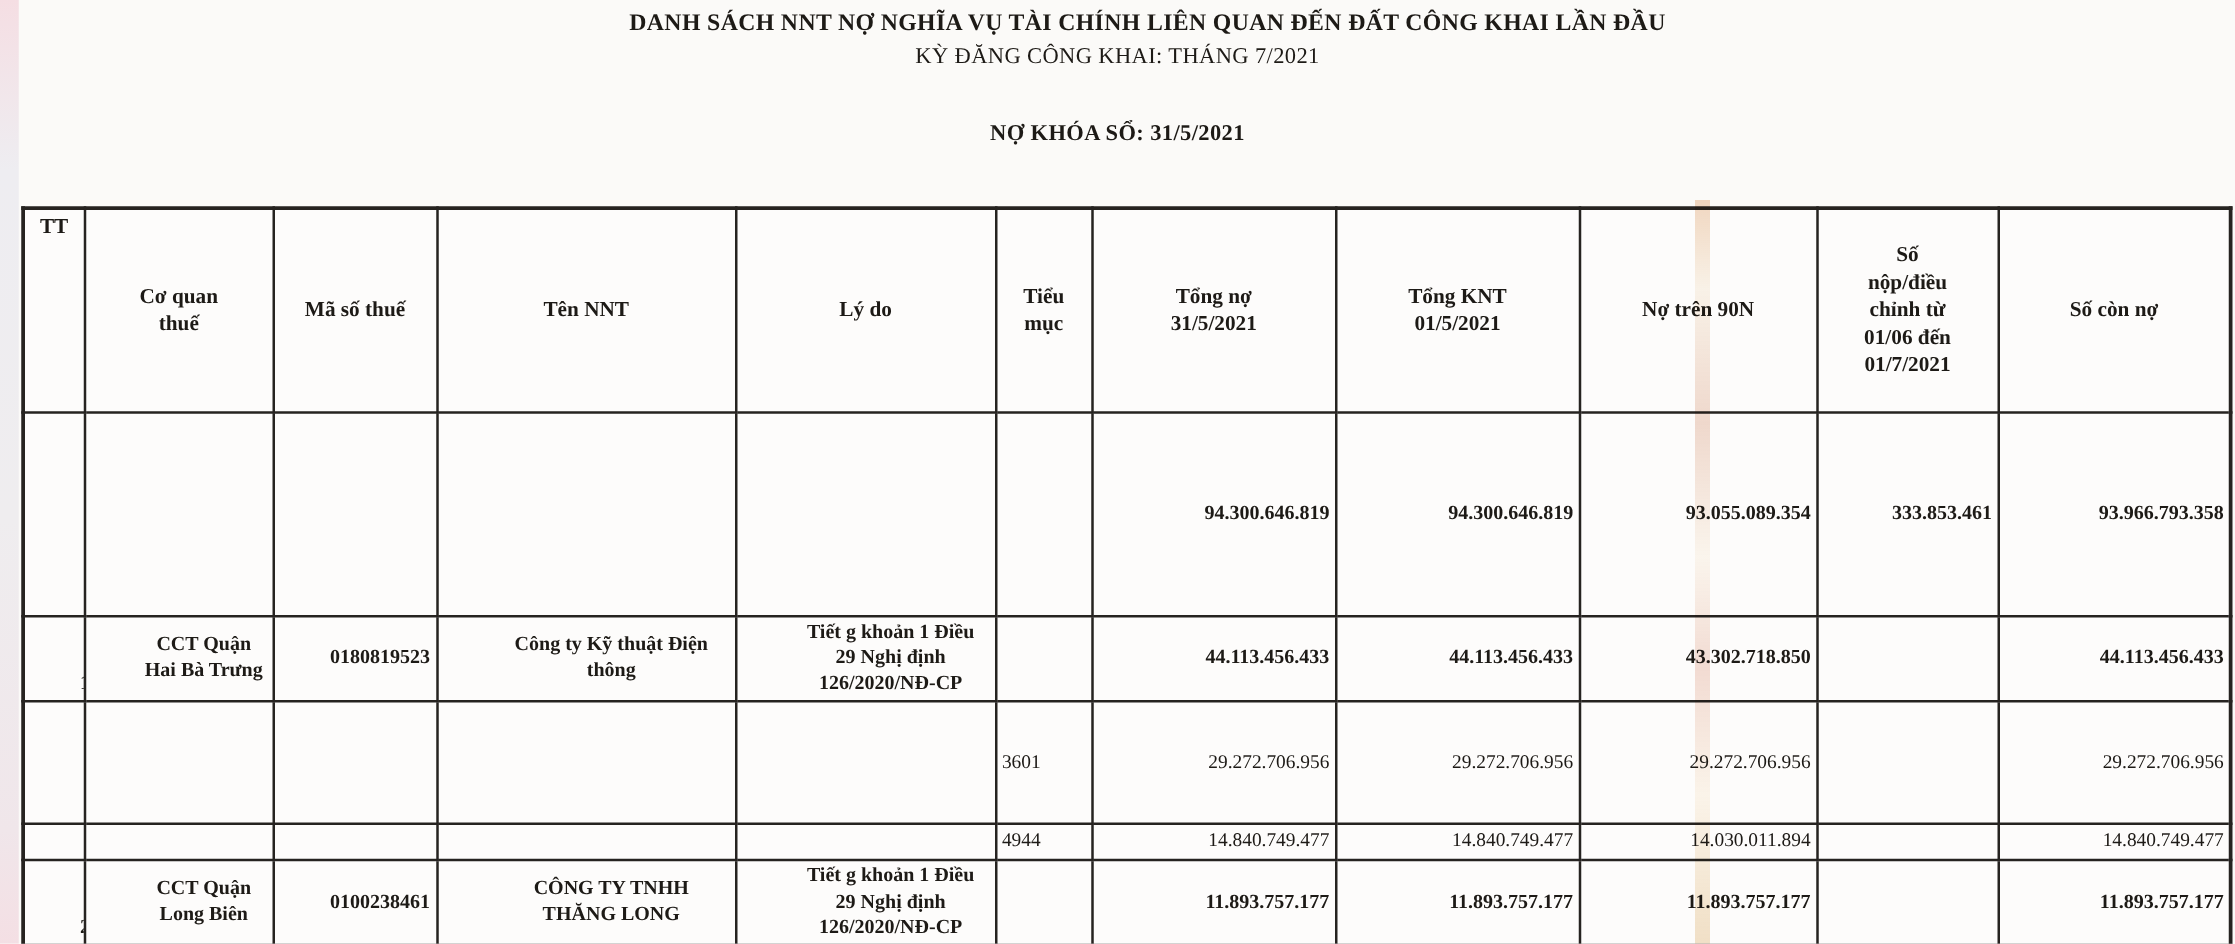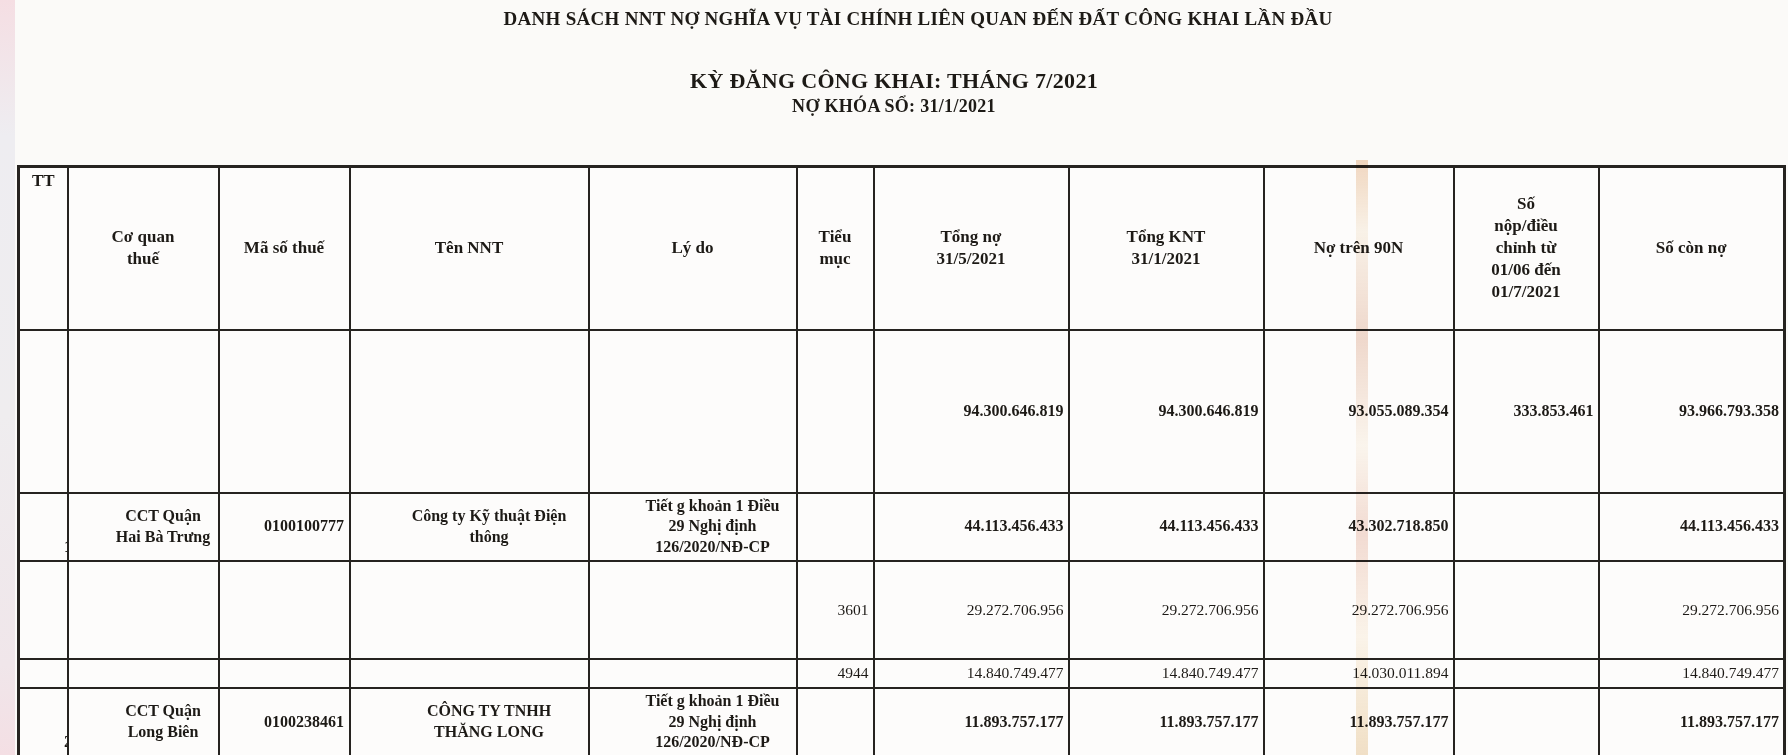--- a/index.html
+++ b/index.html
@@ -18,21 +18,21 @@
   .scan-streak{
     position:absolute;left:1356px;top:160px;width:12px;height:595px;
     background:linear-gradient(to bottom,
       rgba(210,120,40,.28) 0%,rgba(210,150,60,.10) 12%,rgba(190,90,40,.22) 30%,
       rgba(220,160,70,.08) 48%,rgba(200,90,50,.20) 63%,rgba(230,170,80,.10) 80%,
       rgba(205,140,40,.25) 100%);
     mix-blend-mode:multiply;pointer-events:none;
   }
   .titles{position:absolute;left:0;top:0;width:1788px;text-align:center;}
   .title-1{position:absolute;top:8px;width:100%;font-size:19px;font-weight:bold;letter-spacing:.3px;margin-left:24px;}
-  .title-2{position:absolute;top:68px;width:100%;font-size:22px;font-weight:bold;letter-spacing:.3px;}
+  .title-2{position:absolute;top:34px;width:100%;font-size:18px;font-weight:normal;letter-spacing:.3px;}
   .title-3{position:absolute;top:96px;width:100%;font-size:18px;font-weight:bold;letter-spacing:.3px;}
 
   table.debt{
     position:absolute;left:17px;top:165px;width:1766px;
     border-collapse:collapse;table-layout:fixed;
     background:#fdfcfb;
   }
   table.debt th,table.debt td{
     border:2px solid #262320;
     padding:2px 4px;
@@ -42,42 +42,42 @@
   th{
     font-size:17px;font-weight:bold;vertical-align:middle;text-align:center;
     white-space:pre-line;line-height:1.3;border-radius:14px;
   }
   th.c-tt{vertical-align:top;padding-top:3px;}
   td{font-size:16px;vertical-align:middle;line-height:1.3;}
   tr.totals td,tr.main td{font-weight:bold;padding-left:44px;}
   tr.sub td{font-weight:normal;font-size:15.5px;}
   td.c-text{text-align:center;white-space:pre-line;}
   td.c-num{text-align:right;padding-right:13px;}
-  td.c-tm{text-align:right;}
+  td.c-tm{text-align:left;}
   td.c-tt{text-align:center;vertical-align:bottom;padding-bottom:3px;}
   
   tr:nth-child(1){height:163px;}
   tr:nth-child(2){height:56px;}
   tr:nth-child(3){height:98px;}
   tr:nth-child(4){height:29px;}
   tr:nth-child(5){height:29px;}
   tr:nth-child(6){height:87px;}
   tr:nth-child(7){height:28px;}
   tr:nth-child(8){height:72px;}
   tr:nth-child(9){height:28px;}
 </style>
 </head>
 <body>
 
 <div class="scan-edge"></div>
 
 <div class="titles">
   <div class="title-1">DANH SÁCH NNT NỢ NGHĨA VỤ TÀI CHÍNH LIÊN QUAN ĐẾN ĐẤT  CÔNG KHAI LẦN ĐẦU</div>
   <div class="title-2">KỲ ĐĂNG CÔNG KHAI: THÁNG 7/2021</div>
-  <div class="title-3">NỢ KHÓA SỔ: 31/1/2021</div>
+  <div class="title-3">NỢ KHÓA SỔ: 31/5/2021</div>
 </div>
 
 <table class="debt">
   <colgroup>
     <col style="width:49px">
       <col style="width:151px">
       <col style="width:131px">
     <col style="width:239px">
       <col style="width:208px">
       <col style="width:77px">
@@ -93,21 +93,21 @@
         <th class="c-text">Cơ quan
 thuế</th>
         <th class="c-text">Mã số thuế</th>
         <th class="c-text">Tên NNT</th>
         <th class="c-text">Lý do</th>
         <th class="c-tm">Tiểu
 mục</th>
         <th class="c-num">Tổng nợ
 31/5/2021</th>
         <th class="c-num">Tổng KNT
-31/1/2021</th>
+01/5/2021</th>
         <th class="c-num">Nợ trên 90N</th>
         <th class="c-num">Số
 nộp/điều
 chỉnh từ
 01/06 đến
 01/7/2021</th>
         <th class="c-num">Số còn nợ</th>
       </tr>
   </thead>
   <tbody>
@@ -121,21 +121,21 @@
         <td class="c-num">94.300.646.819</td>
         <td class="c-num">94.300.646.819</td>
         <td class="c-num">93.055.089.354</td>
         <td class="c-num">333.853.461</td>
         <td class="c-num">93.966.793.358</td>
       </tr>
       <tr class="main">
         <td class="c-tt">1</td>
         <td class="c-text">CCT Quận
 Hai Bà Trưng</td>
-        <td class="c-text">0100100777</td>
+        <td class="c-text">0180819523</td>
         <td class="c-text">Công ty Kỹ thuật Điện
 thông</td>
         <td class="c-text">Tiết g khoản 1 Điều
 29 Nghị định
 126/2020/NĐ-CP</td>
         <td class="c-tm"></td>
         <td class="c-num">44.113.456.433</td>
         <td class="c-num">44.113.456.433</td>
         <td class="c-num">43.302.718.850</td>
         <td class="c-num"></td>

